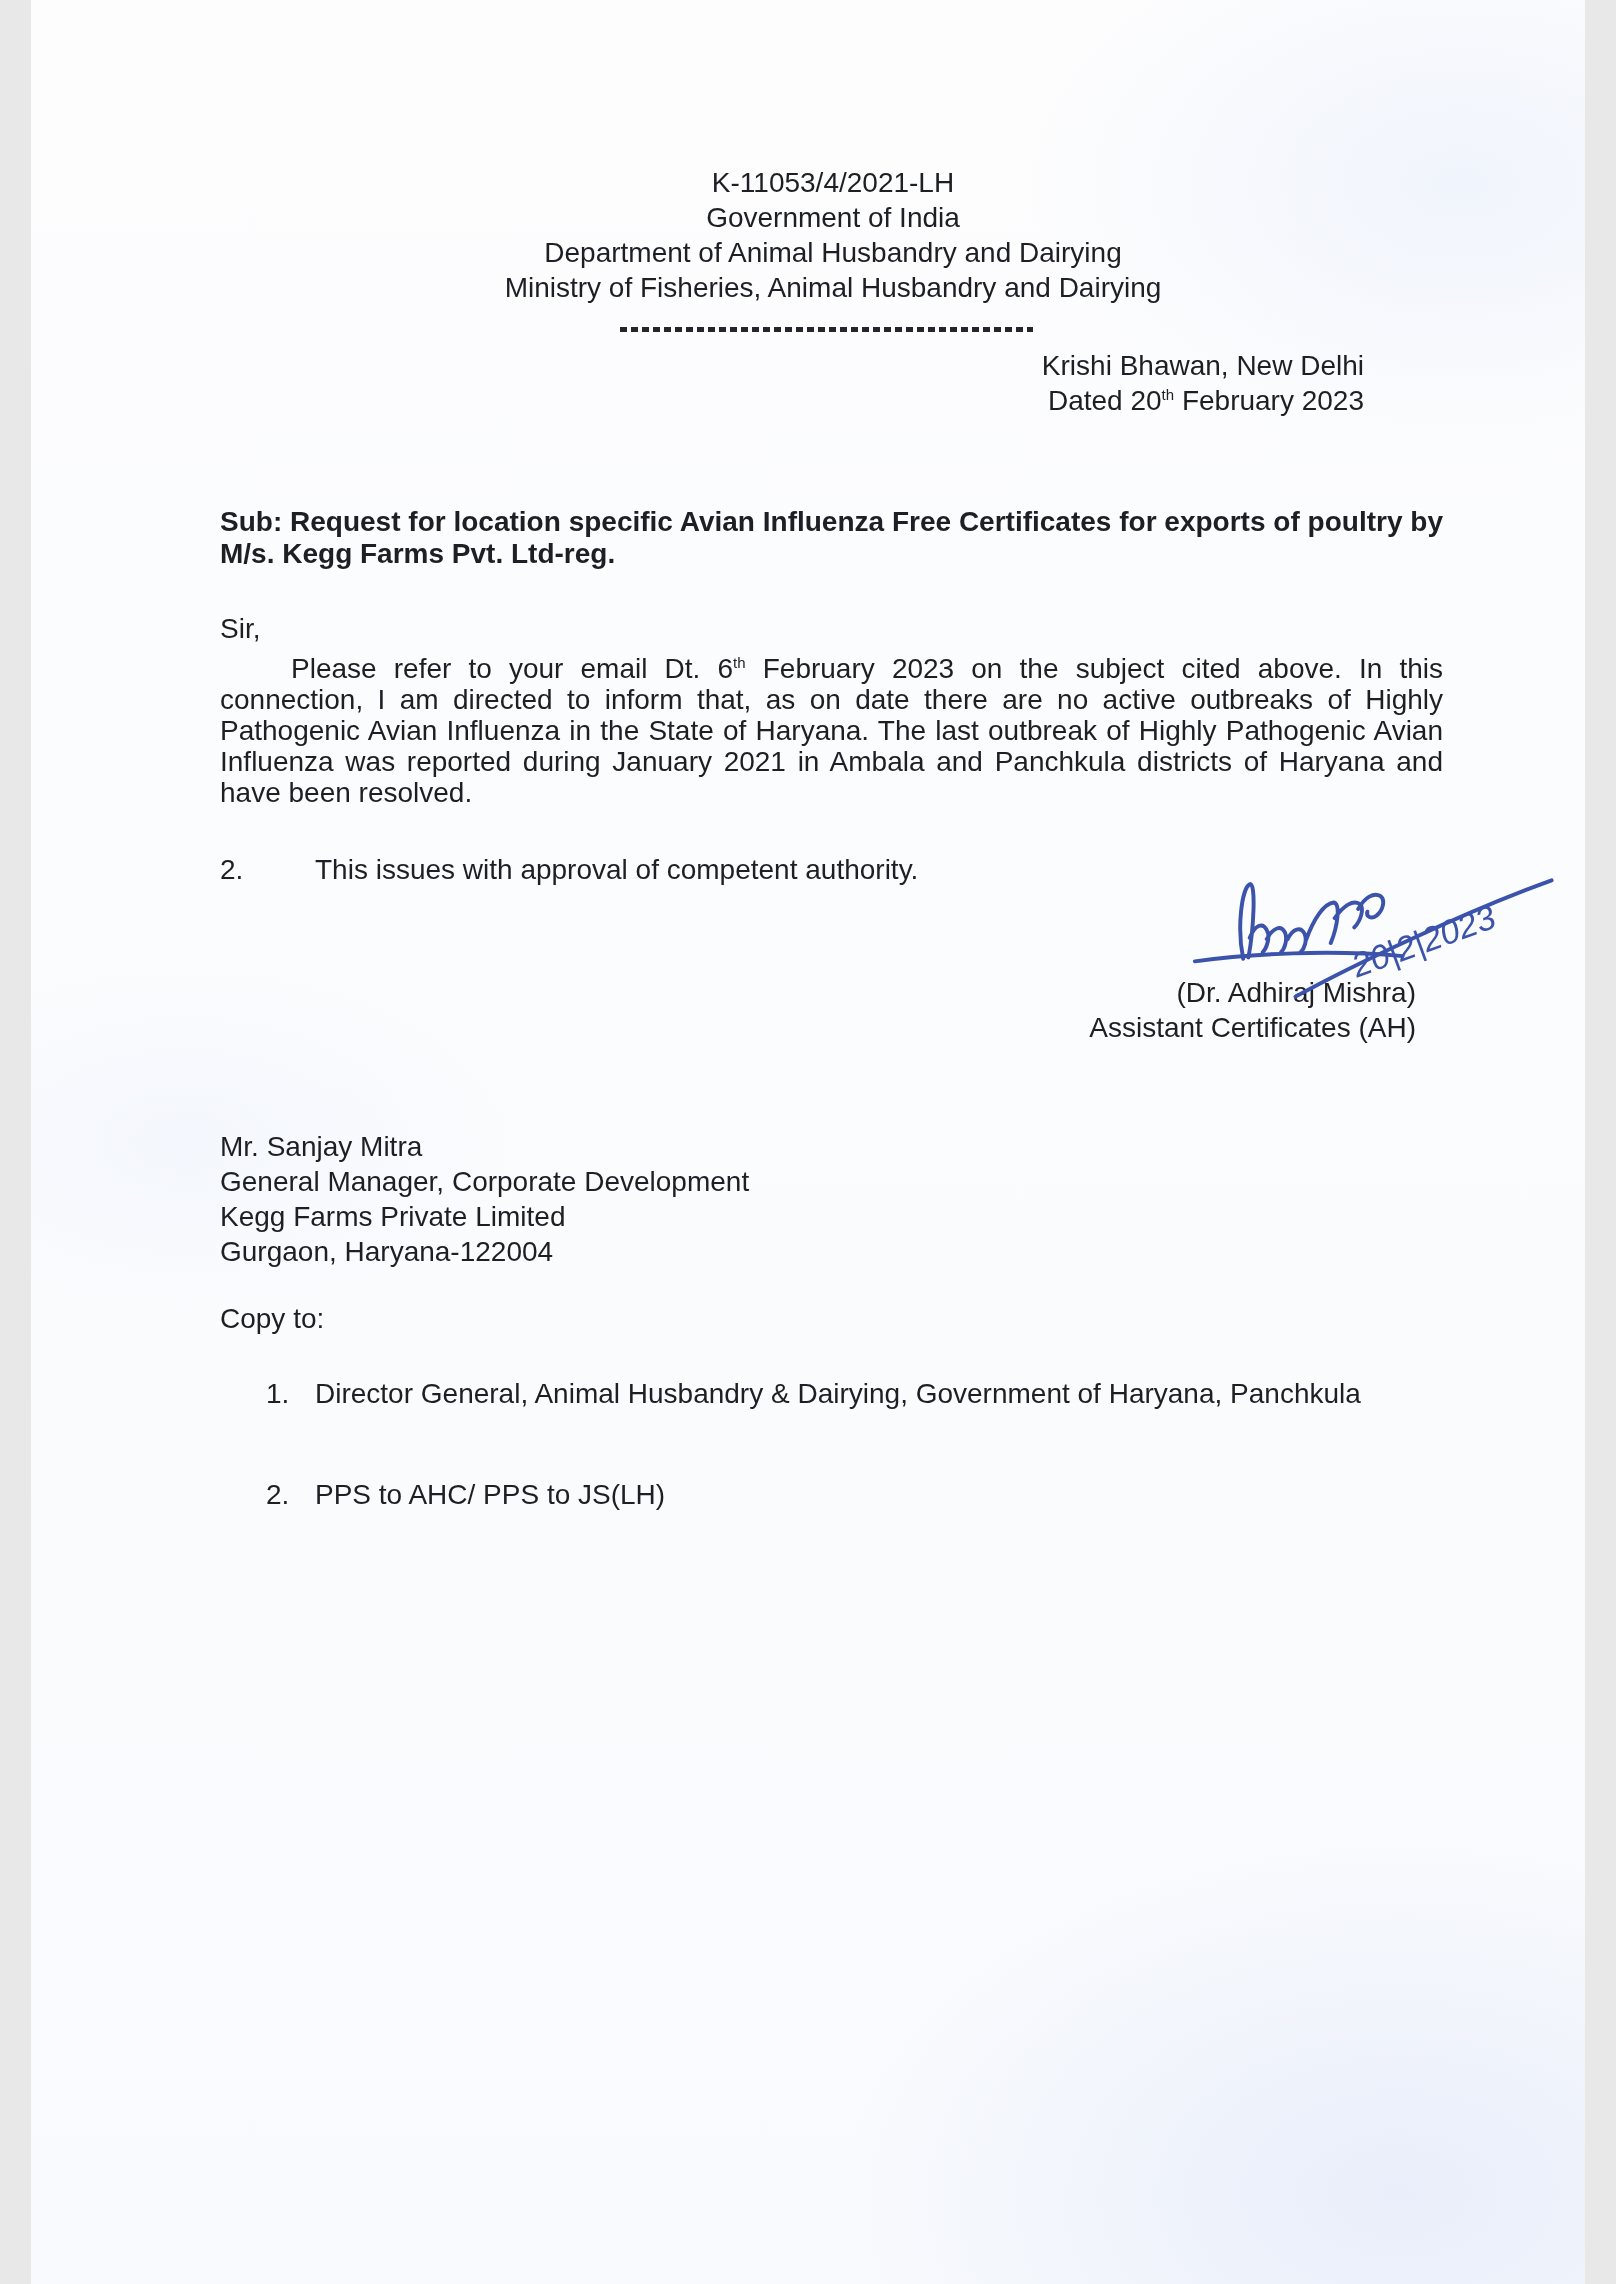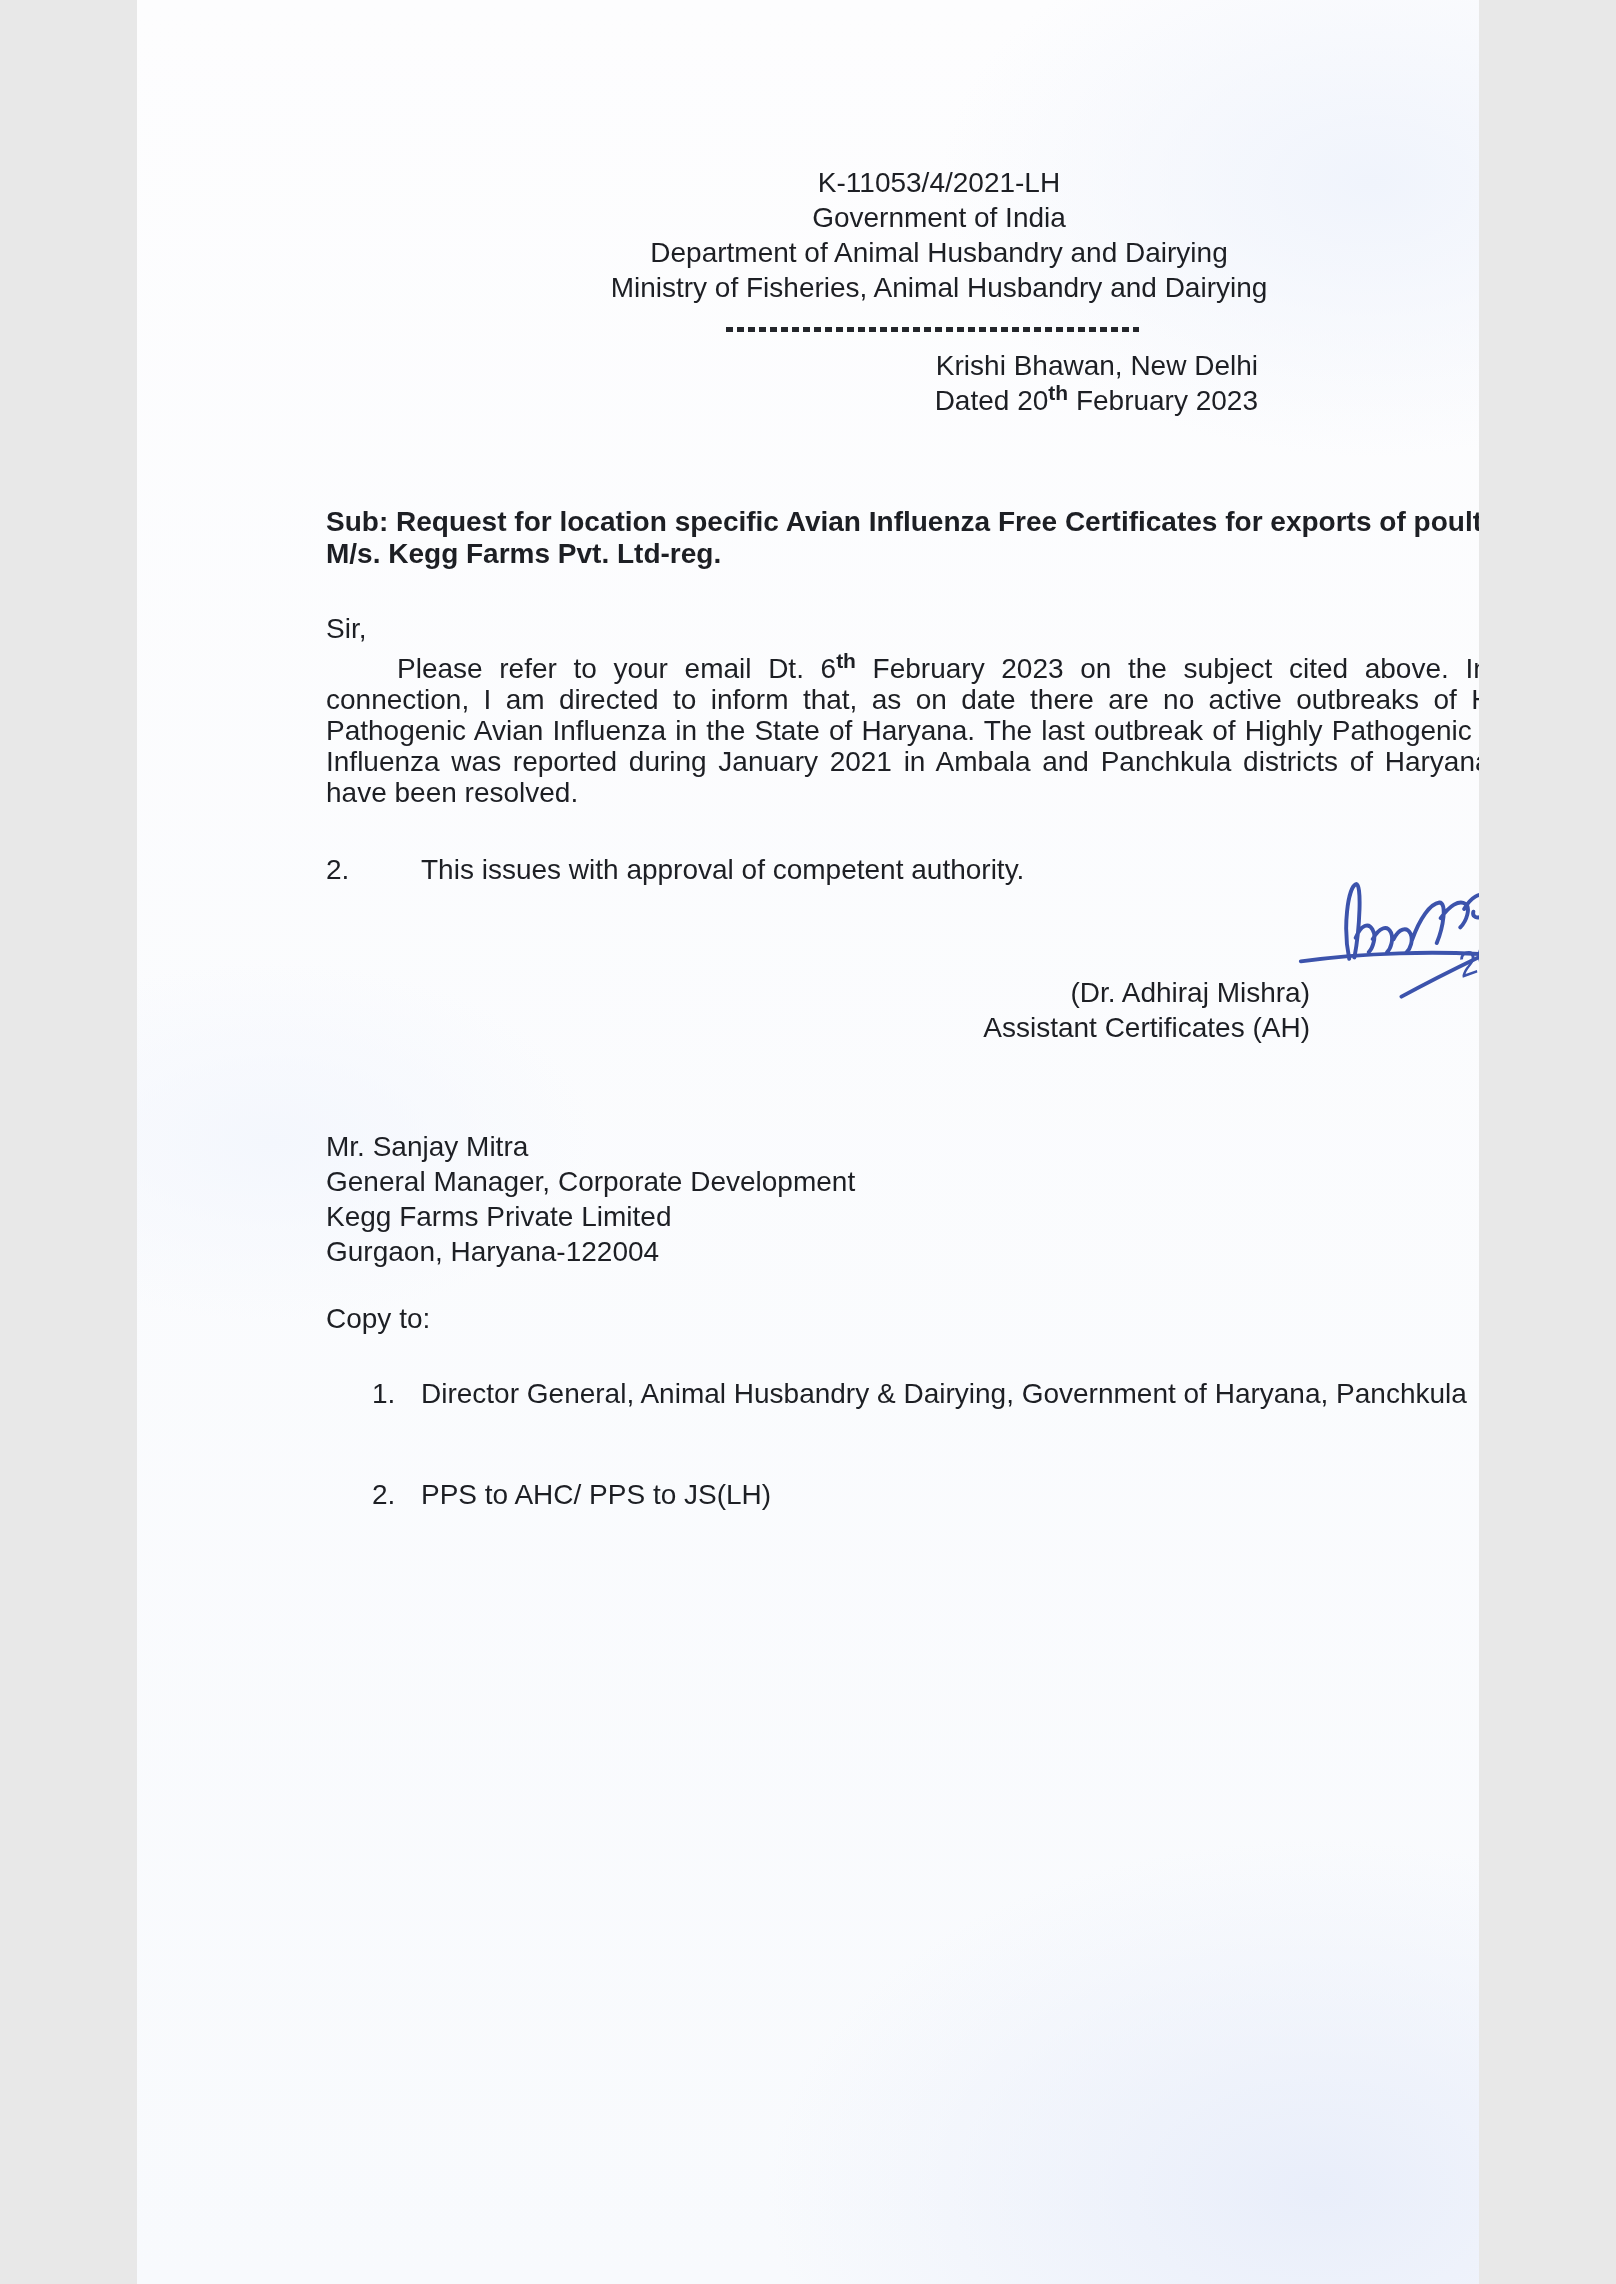--- a/index.html
+++ b/index.html
@@ -1,36 +1,36 @@
 <!DOCTYPE html>
 <html style="font-size:10.5px"><head>
 <meta charset="utf-8">
 <style>
   html,body{margin:0;padding:0;background:#e8e8e8;}
   .page{
     position:relative;
-    width:1342px;height:2284px;
+    width:1554px;height:2284px;
     margin:0 auto;
     font-family:"Liberation Sans", sans-serif;
     color:#1d1f24;
     background:
       radial-gradient(915px 588px at 88% 96%, #e9eefa 0%, rgba(233,238,250,0) 60%),
       radial-gradient(719px 457px at 92% 8%, #f0f4fc 0%, rgba(240,244,252,0) 60%),
       radial-gradient(588px 327px at 10% 50%, #f4f7fd 0%, rgba(244,247,253,0) 55%),
       linear-gradient(#fdfdfe, #f8fafd);
     overflow:hidden;
     font-size:28px;
     line-height:33px;
   }
   .abs{position:absolute;}
   .center{text-align:center;}
   .right{text-align:right;}
   .just{text-align:justify;}
   .bold{font-weight:bold;}
-  sup.ss{font-size:21px;line-height:0;vertical-align:super;font-weight:bold;}
+  sup.ss{font-size:15px;line-height:0;vertical-align:super;}
   .header-block{left:0;top:165px;width:1604px;line-height:35px;}
   .divider{
     left:589px;top:327px;width:413px;height:4.6px;
     background:repeating-linear-gradient(90deg,#24262b 0 7.2px,rgba(0,0,0,0) 7.2px 11px);
   }
   .dateline{right:221px;top:348px;line-height:35px;}
   .subject{left:189px;top:506px;width:1223px;line-height:32px;}
   .salutation{left:189px;top:612px;}
   .para1{left:189px;top:653px;width:1223px;text-indent:71px;line-height:31px;}
   .para2{left:189px;top:853px;width:1223px;display:flex;}

